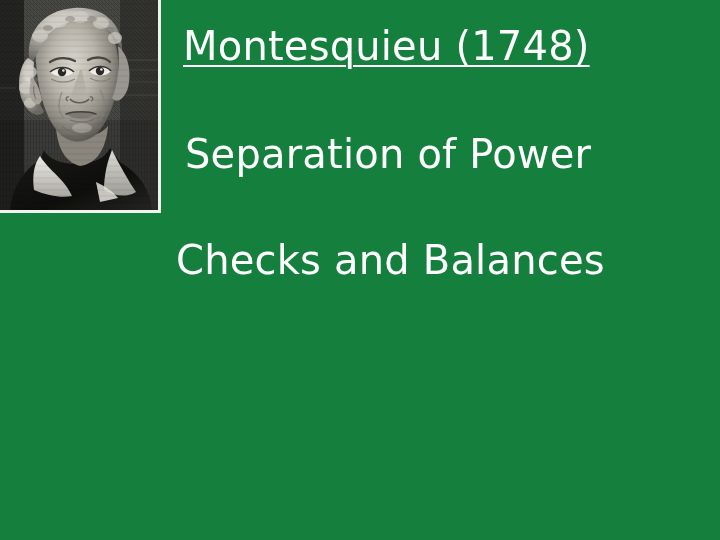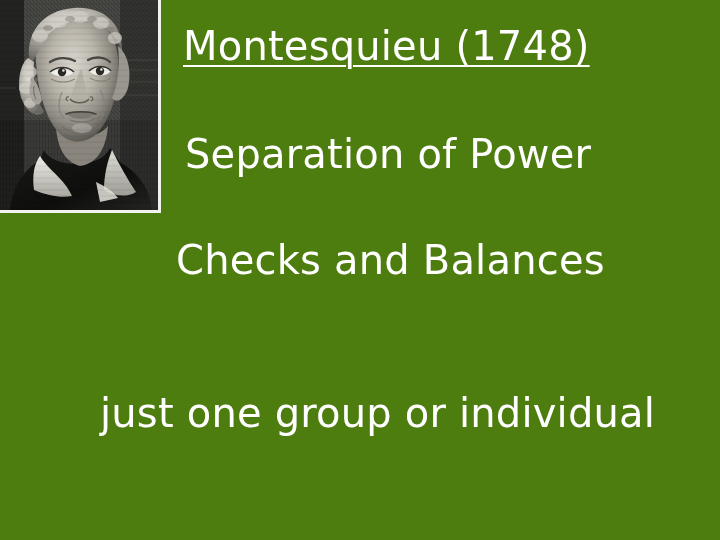--- a/index.html
+++ b/index.html
@@ -5,21 +5,21 @@
 <style>
   html, body {
     margin: 0;
     padding: 0;
     background: #000000;
   }
   #slide {
     position: relative;
     width: 720px;
     height: 540px;
-    background: #4d7c0f;
+    background: #15803d;
     overflow: hidden;
     font-family: "DejaVu Sans", sans-serif;
   }
 
   
   #portrait-frame {
     position: absolute;
     left: 0px;
     top: 0px;
     width: 161px;
@@ -243,15 +243,14 @@
     </svg>
   </div>
 
   <div class="line" id="title-line">Montesquieu (1748)</div>
 
   <div class="line" id="line-separation">Separation of Power</div>
 
   <div class="line" id="line-checks">Checks and Balances</div>
 
 
-  <div class="line" id="line-keep-2">just one group or individual</div>
 
 </div>
 
 </body></html>

